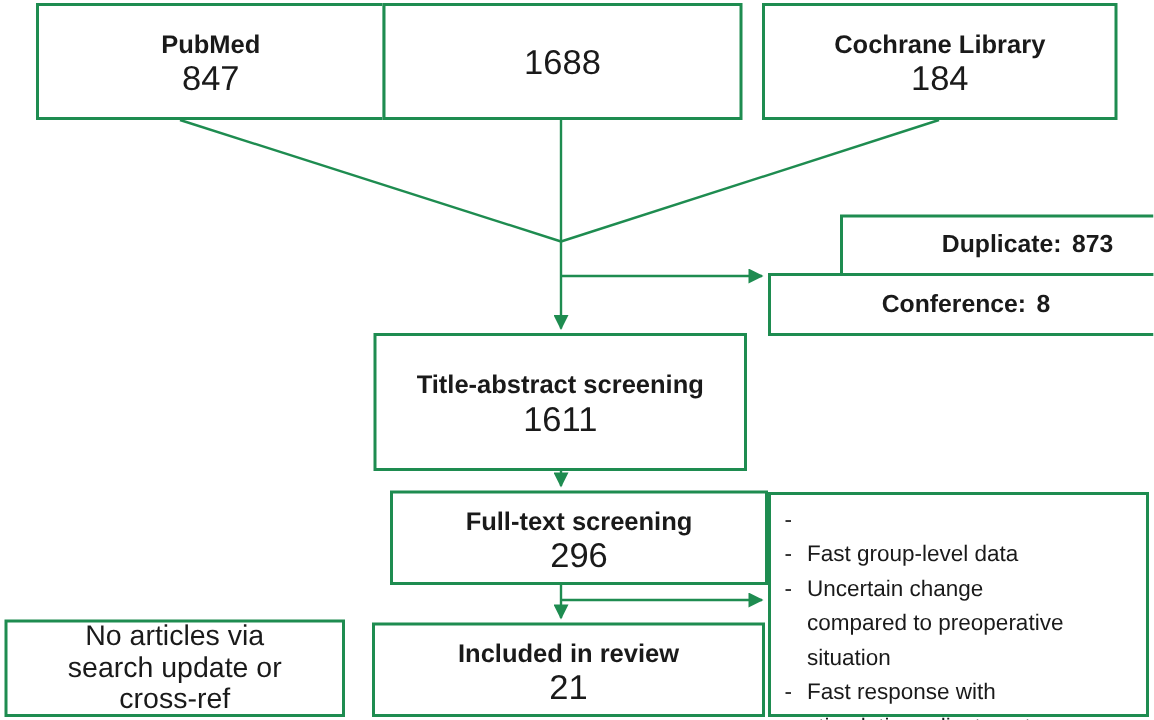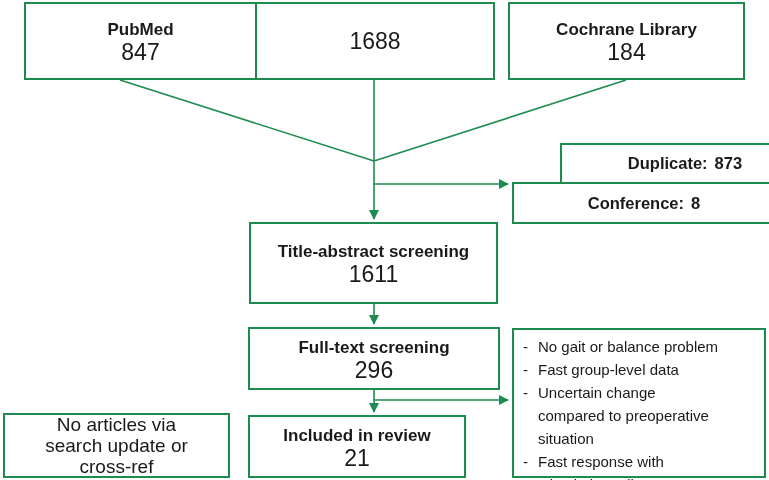--- a/index.html
+++ b/index.html
@@ -64,41 +64,40 @@
 
   <div class="box kv" style="left:512px; top:143px; width:250px; height:41px;margin-left:48px;">
     <span class="k">Duplicate:</span>
     <span class="v">873</span>
   </div>
   <div class="box kv" style="left:512px; top:182px; width:264px; height:42px;">
     <span class="k">Conference:</span>
     <span class="v">8</span>
   </div>
 
-  <div class="box" style="left:249px; top:222px; width:249px; height:82px;">
+  <div class="box" style="left:249px; top:222px; width:249px; height:92px;">
     <div class="title">Title-abstract screening</div>
     <div class="count">1611</div>
   </div>
-  <div class="box" style="left:248px; top:327px; width:252px; height:63px;">
+  <div class="box" style="left:260px; top:327px; width:252px; height:63px;">
     <div class="title">Full-text screening</div>
     <div class="count">296</div>
   </div>
-  <div class="box" style="left:248px; top:415px; width:218px; height:63px;">
+  <div class="box" style="left:248px; top:415px; width:262px; height:63px;">
     <div class="title">Included in review</div>
     <div class="count">21</div>
   </div>
 
   <div class="box note" style="left:3px; top:413px; width:227px; height:65px;">
     <div>No articles via search update or cross-ref</div>
   </div>
 
   <div class="box reasons" style="left:512px; top:328px; width:254px; height:150px;">
     <div class="reason">
       <span class="dash">-</span>
-      <span class="txt">No gait or balance problem</span>
     </div>
     <div class="reason">
       <span class="dash">-</span>
       <span class="txt">Fast group-level data</span>
     </div>
     <div class="reason">
       <span class="dash">-</span>
       <span class="txt">Uncertain change compared to preoperative situation</span>
     </div>
     <div class="reason">

